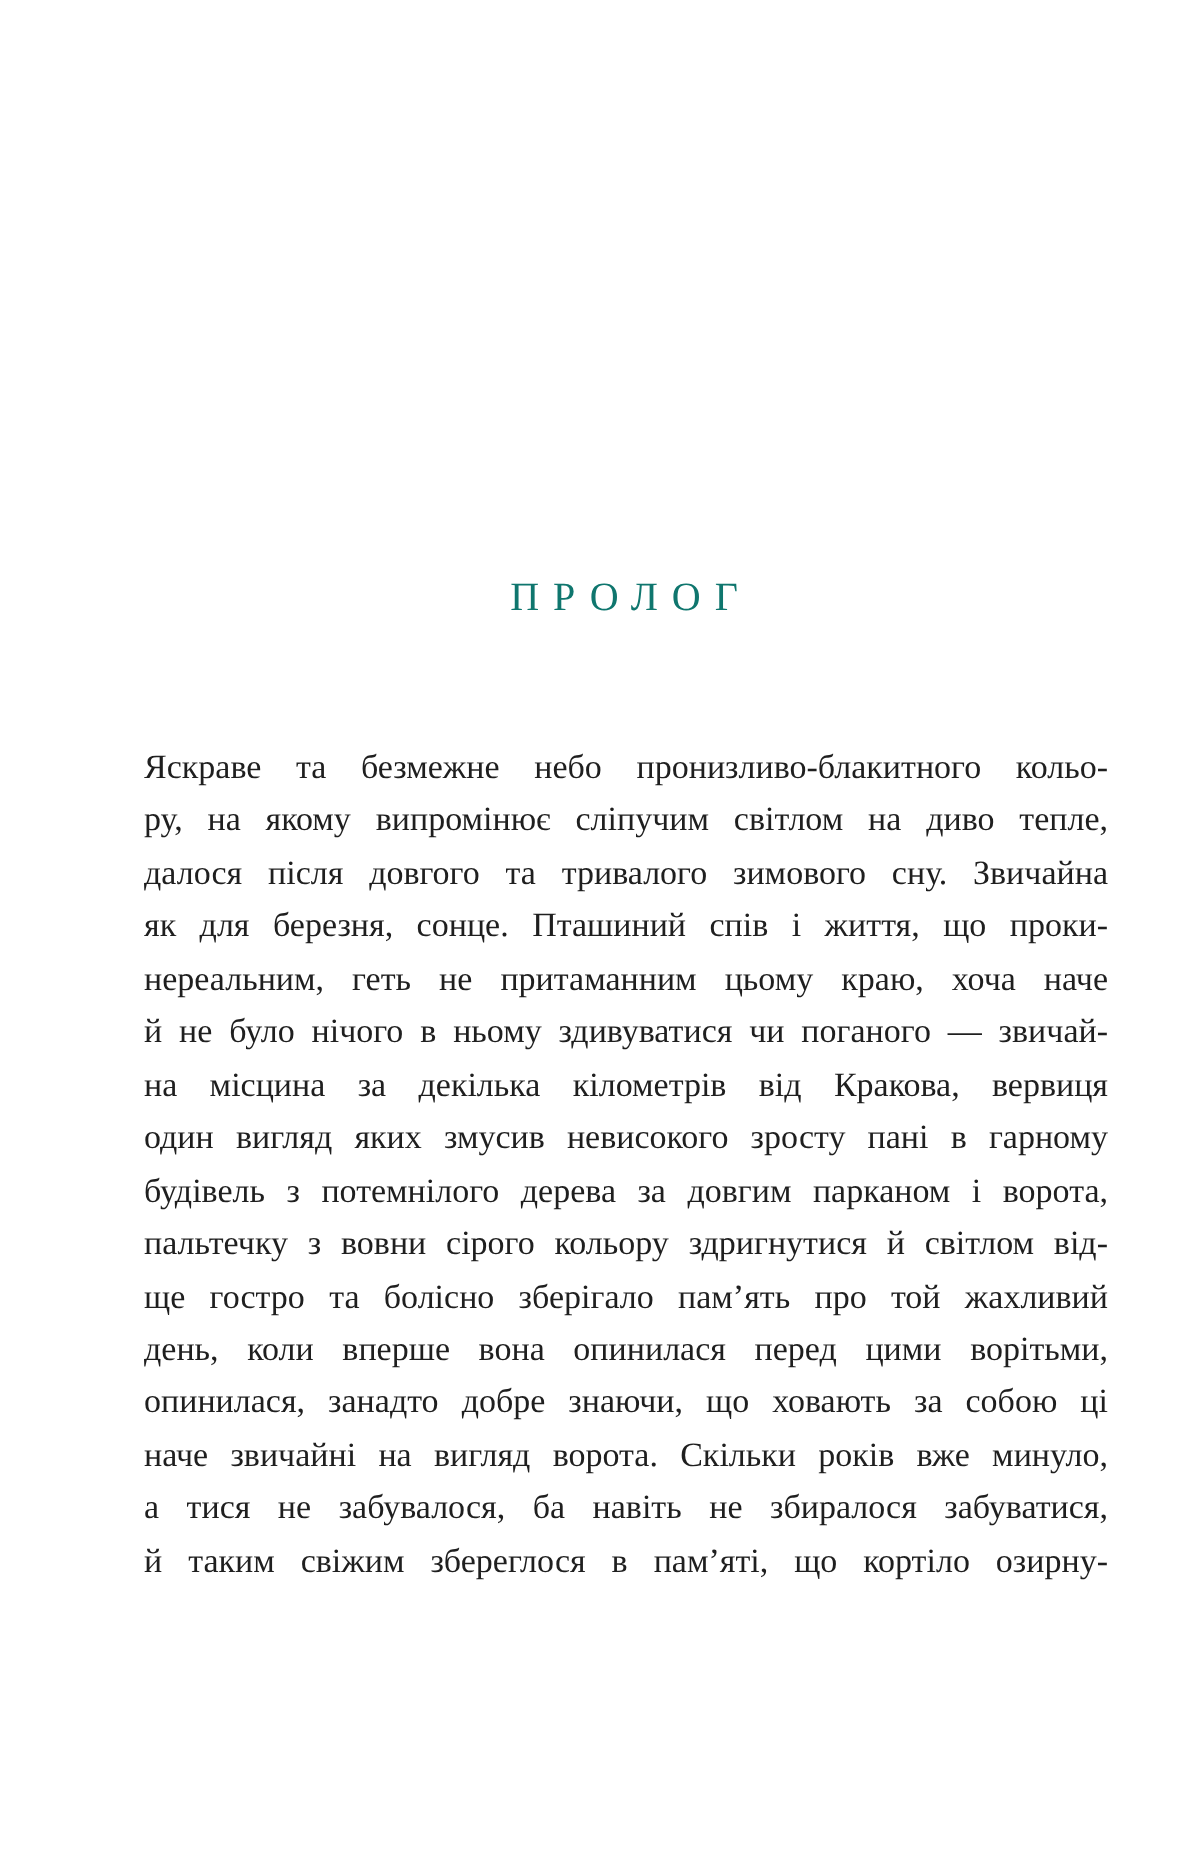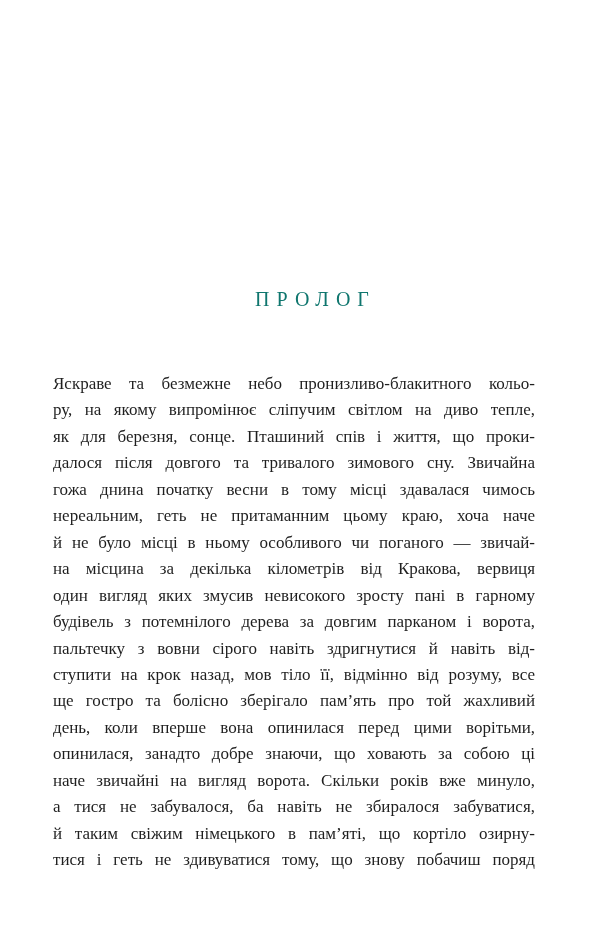--- a/index.html
+++ b/index.html
@@ -25,51 +25,48 @@
     text-align: center;
     font-size: 20px;
     font-weight: 400;
     letter-spacing: 7px;
     text-indent: 7px; 
     color: #0f766e;
   }
   .body-text {
     position: absolute;
     top: 371px;
-    left: 53px;
+    left: 72px;
     width: 482px;
     font-size: 17px;
     line-height: 26.45px;
   }
   .line {
     text-align: justify;
     text-align-last: justify;
     text-justify: inter-word;
     white-space: normal;
   }
 </style>
 </head>
 <body>
 
 <div class="page">
   <h1 class="chapter-title">ПРОЛОГ</h1>
   <div class="body-text">
       <div class="line">Яскраве та безмежне небо пронизливо-блакитного кольо-</div>
       <div class="line">ру, на якому випромінює сліпучим світлом на диво тепле,</div>
+      <div class="line">далося після довгого та тривалого зимового сну. Звичайна</div>
       <div class="line">як для березня, сонце. Пташиний спів і життя, що проки-</div>
-      <div class="line">далося після довгого та тривалого зимового сну. Звичайна</div>
-      <div class="line">гожа днина початку весни в тому місці здавалася чимось</div>
       <div class="line">нереальним, геть не притаманним цьому краю, хоча наче</div>
-      <div class="line">й не було місці в ньому особливого чи поганого — звичай-</div>
+      <div class="line">й не було нічого в ньому здивуватися чи поганого — звичай-</div>
       <div class="line">на місцина за декілька кілометрів від Кракова, вервиця</div>
       <div class="line">один вигляд яких змусив невисокого зросту пані в гарному</div>
       <div class="line">будівель з потемнілого дерева за довгим парканом і ворота,</div>
-      <div class="line">пальтечку з вовни сірого навіть здригнутися й навіть від-</div>
-      <div class="line">ступити на крок назад, мов тіло її, відмінно від розуму, все</div>
+      <div class="line">пальтечку з вовни сірого кольору здригнутися й світлом від-</div>
       <div class="line">ще гостро та болісно зберігало пам’ять про той жахливий</div>
       <div class="line">день, коли вперше вона опинилася перед цими ворітьми,</div>
       <div class="line">опинилася, занадто добре знаючи, що ховають за собою ці</div>
       <div class="line">наче звичайні на вигляд ворота. Скільки років вже минуло,</div>
       <div class="line">а тися не забувалося, ба навіть не збиралося забуватися,</div>
-      <div class="line">й таким свіжим німецького в пам’яті, що кортіло озирну-</div>
-      <div class="line">тися і геть не здивуватися тому, що знову побачиш поряд</div>
+      <div class="line">й таким свіжим збереглося в пам’яті, що кортіло озирну-</div>
     </div>
 </div>
 
 </body></html>

